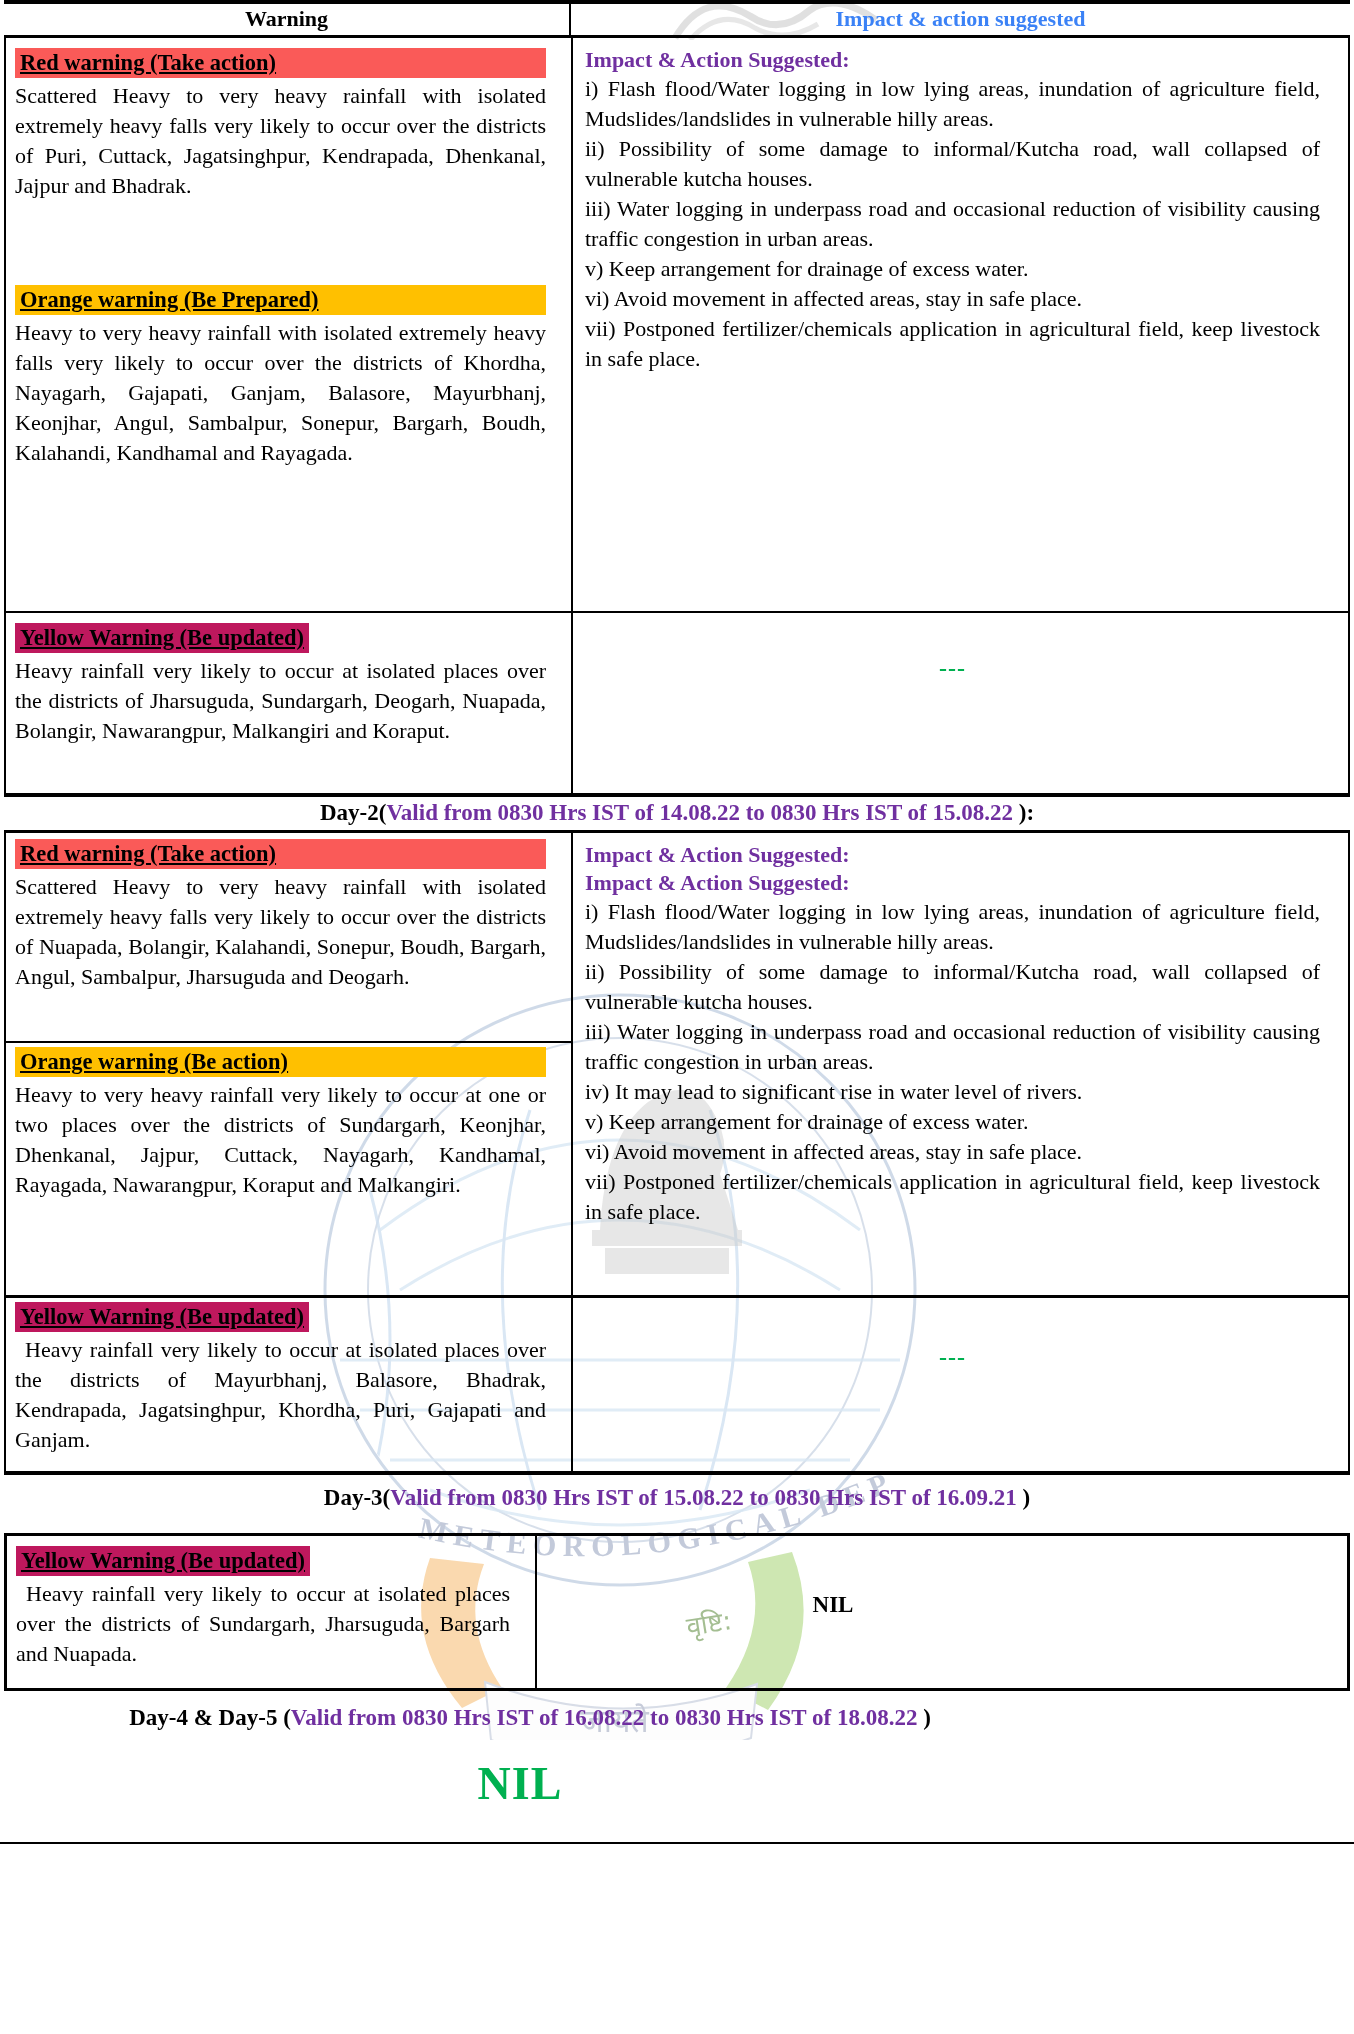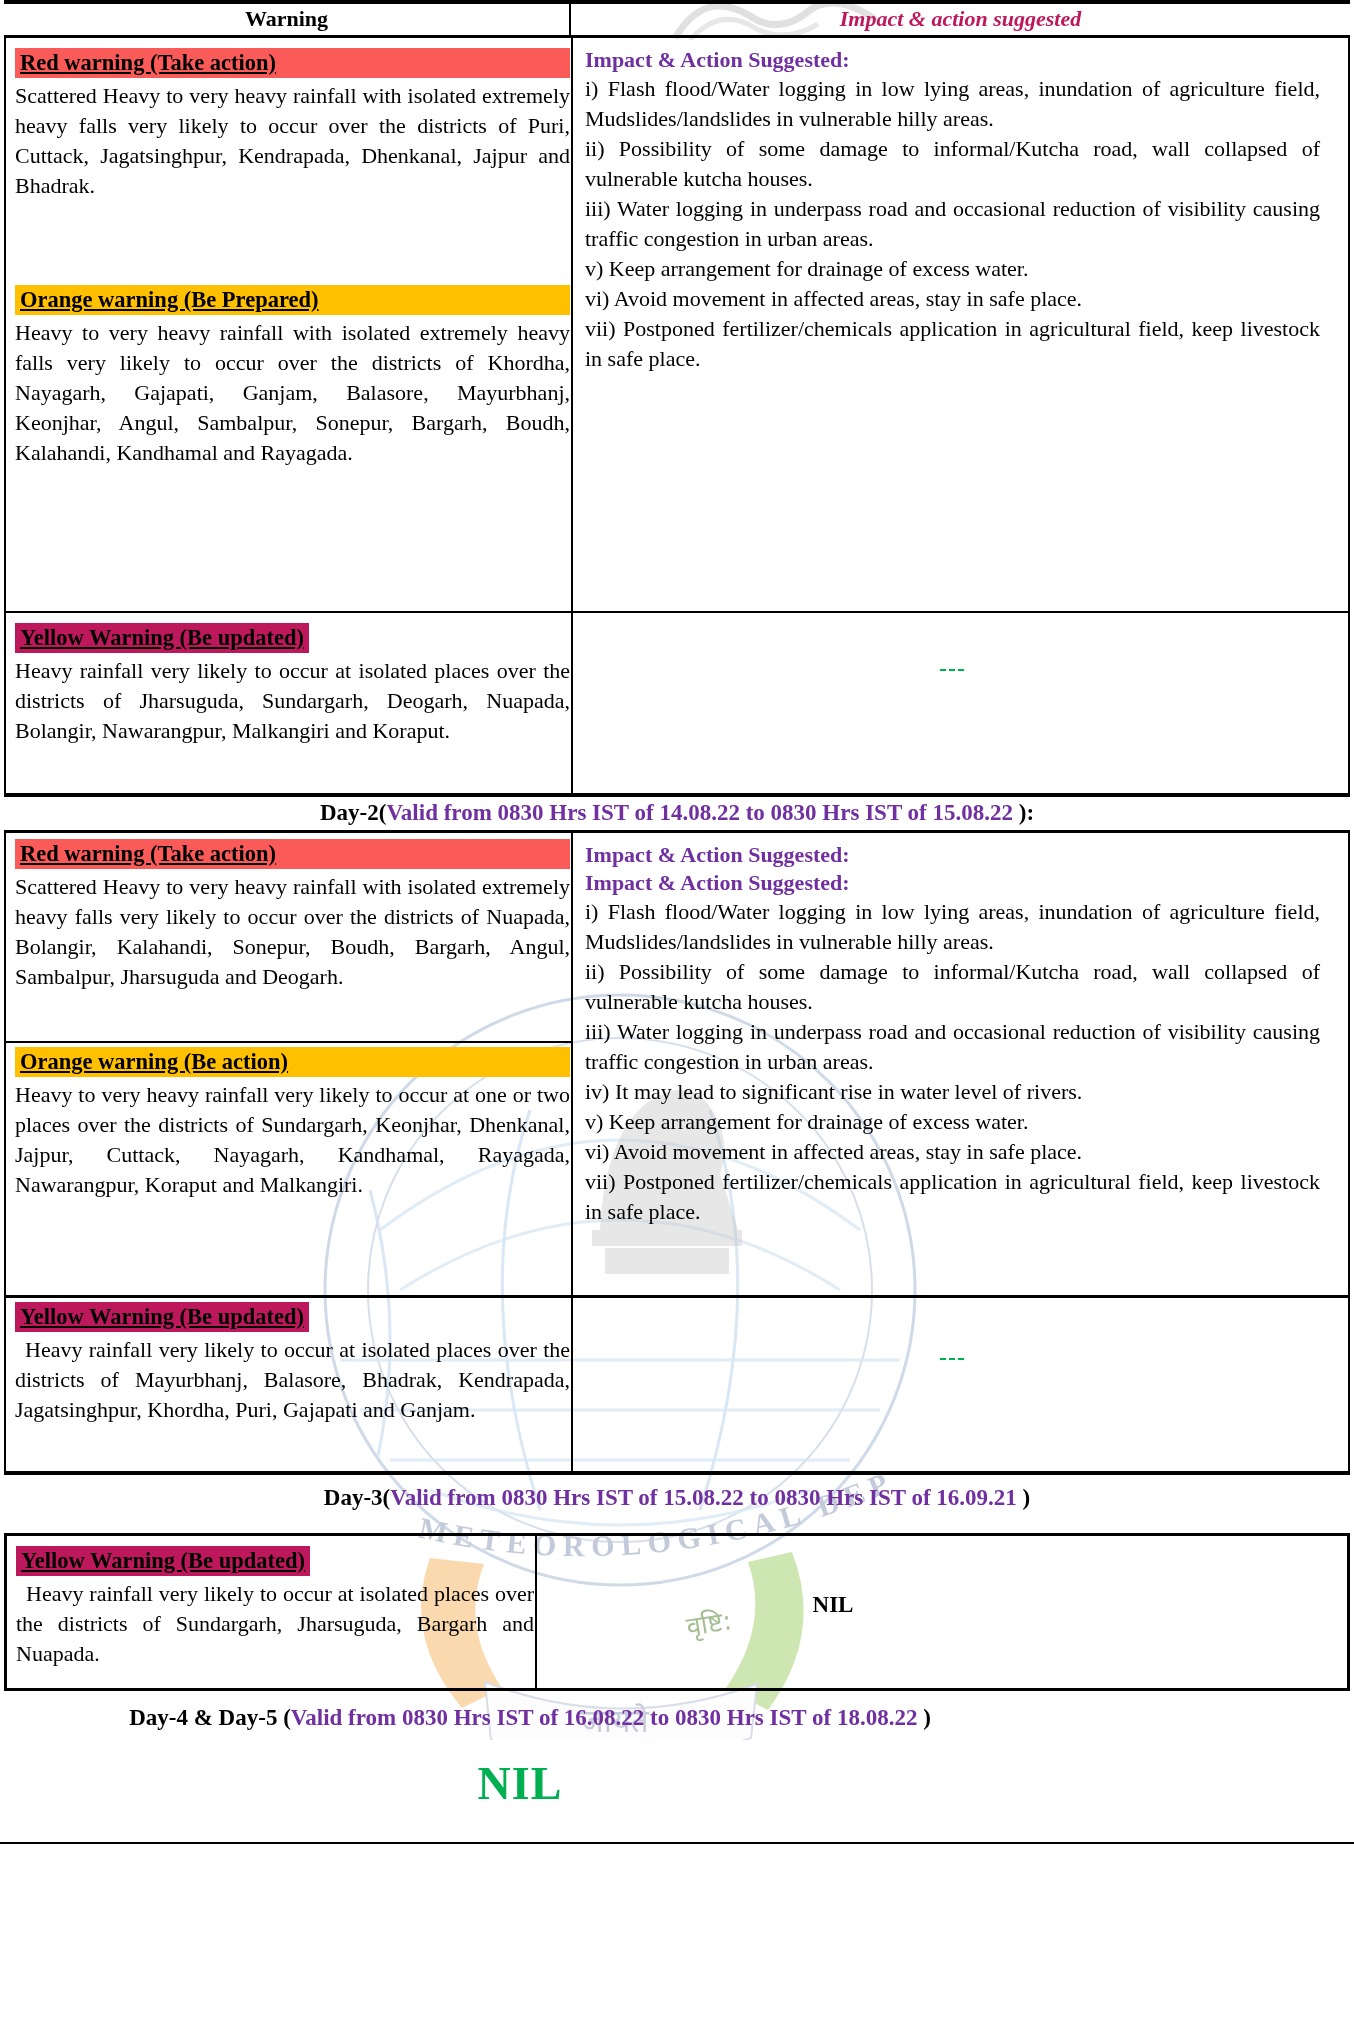--- a/index.html
+++ b/index.html
@@ -8,39 +8,39 @@
   .wm{position:absolute;z-index:0;pointer-events:none;}
   .wm-main{left:280px;top:930px;opacity:.55;}
   .wm-top{left:660px;top:0;opacity:.4;}
   .content{position:relative;z-index:1;}
 
   
   .hdr-row{display:grid;grid-template-columns:567px 1fr;margin:0 4px;
            border-top:4px solid #000;border-bottom:3px solid #000;}
   .hcell{font-weight:bold;font-size:22px;text-align:center;padding:2px 0 3px;}
   .hcell.hleft{border-right:2px solid #000;}
-  .hcell.hright{color:#be185d;font-style:italic;}
+  .hcell.hright{color:#3b82f6;}
 
   
   .day-title{text-align:center;font-weight:bold;font-size:23px;padding:3px 0 4px;}
   .day-title .valid{color:#7030A0;}
   .t2{border-bottom:3px solid #000;margin:0 4px;}
   .d3hdr{padding:10px 0 0 0;height:48px;}
   .d45wrap{width:1060px;text-align:center;margin-top:14px;}
 
   
   .tbl{display:grid;margin:0 4px;border-left:2px solid #000;border-right:2px solid #000;}
   .day1-tbl{grid-template-columns:567px 1fr;grid-template-rows:573px 182px;
             border-bottom:4px solid #000;}
   .day2-tbl{grid-template-columns:567px 1fr;grid-template-rows:210px 252px 176px;
             border-bottom:4px solid #000;}
   .day3-tbl{grid-template-columns:530px 1fr;height:152px;
             border:3px solid #000;}
   .cell{min-width:0;}
-  .lc{border-right:2px solid #000;padding:10px 1px 0 9px;}
+  .lc{border-right:2px solid #000;padding:10px 25px 0 9px;}
   .rc{padding:8px 28px 0 12px;}
   .rowb{border-top:2px solid #000;}
   .rowc{border-top:3px solid #000;}
   .redcell{border-bottom:2px solid #000;padding-top:6px;}
   .orangecell{padding-top:4px;}
   .yellowcell{overflow:hidden;padding-top:4px;}
   .impactcell2{grid-column:2;grid-row:1/3;}
 
   
   .wlabel{font-weight:bold;text-decoration:underline;font-size:22.5px;line-height:27px;

